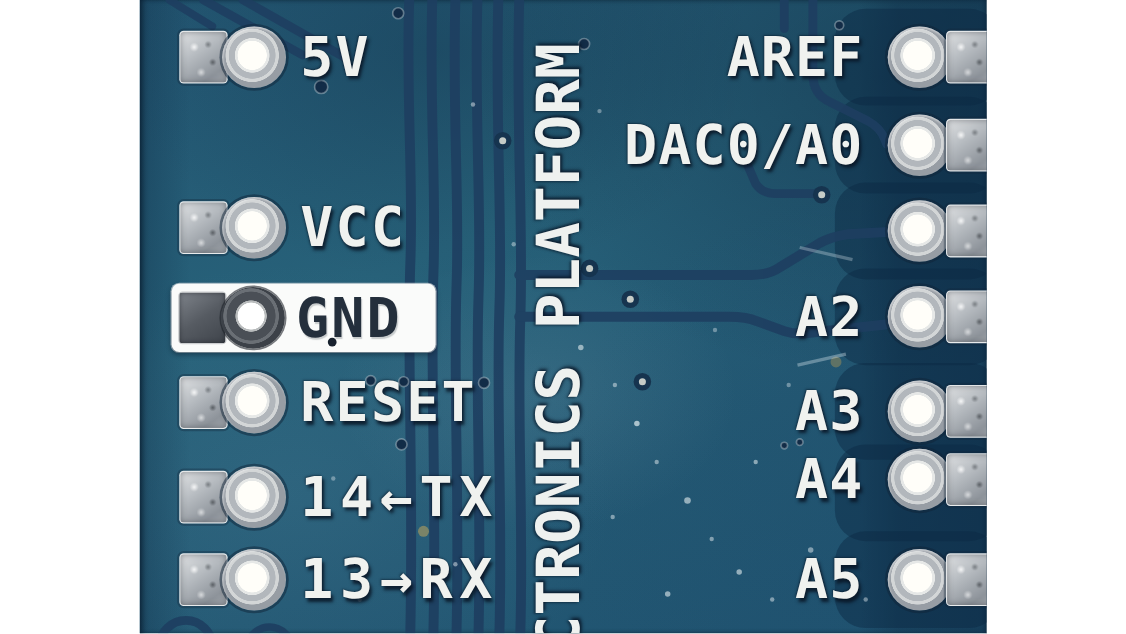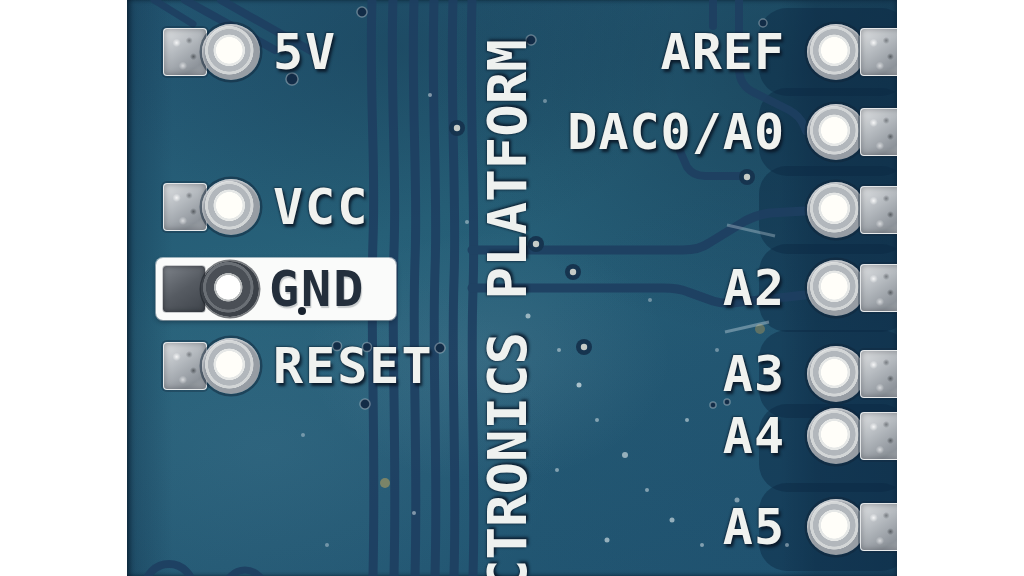--- a/index.html
+++ b/index.html
@@ -203,20 +203,30 @@
         <div class="pad rnd"></div>
         <div class="plabel">GND</div>
         <div class="gnddot"></div>
       </div>
     </div>
     <div class="prow left" style="top:338px">
       <div class="pad sq"></div>
       <div class="pad rnd"></div>
       <div class="plabel">RESET</div>
     </div>
+    <div class="prow left" style="top:424px">
+      <div class="pad sq"></div>
+      <div class="pad rnd"></div>
+      <div class="plabel arrowed">14←TX</div>
+    </div>
+    <div class="prow left" style="top:499px">
+      <div class="pad sq"></div>
+      <div class="pad rnd"></div>
+      <div class="plabel arrowed">13→RX</div>
+    </div>
 
     <div class="prow right" style="top:24px">
       <div class="plabel">AREF</div>
       <div class="pad rnd"></div>
       <div class="pad sq"></div>
     </div>
     <div class="prow right" style="top:104px">
       <div class="plabel">DAC0/A0</div>
       <div class="pad rnd"></div>
       <div class="pad sq"></div>

